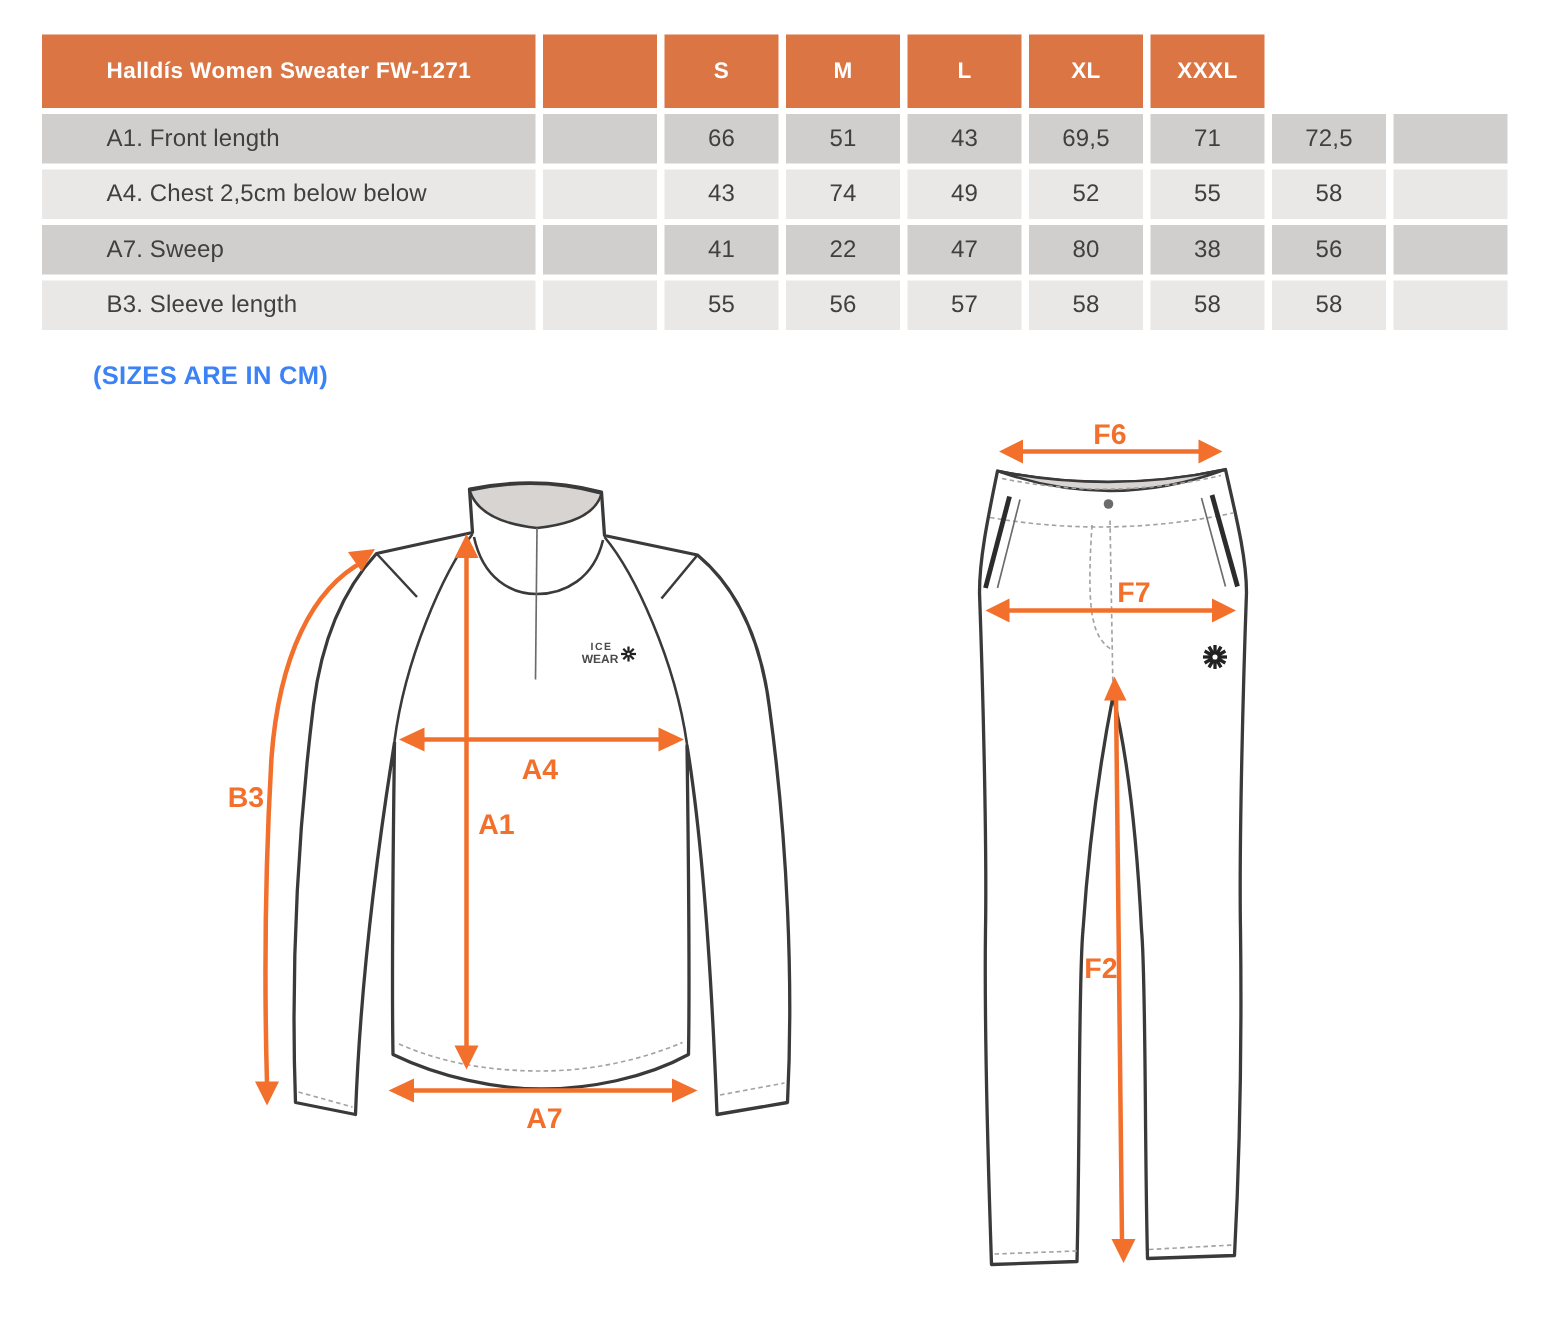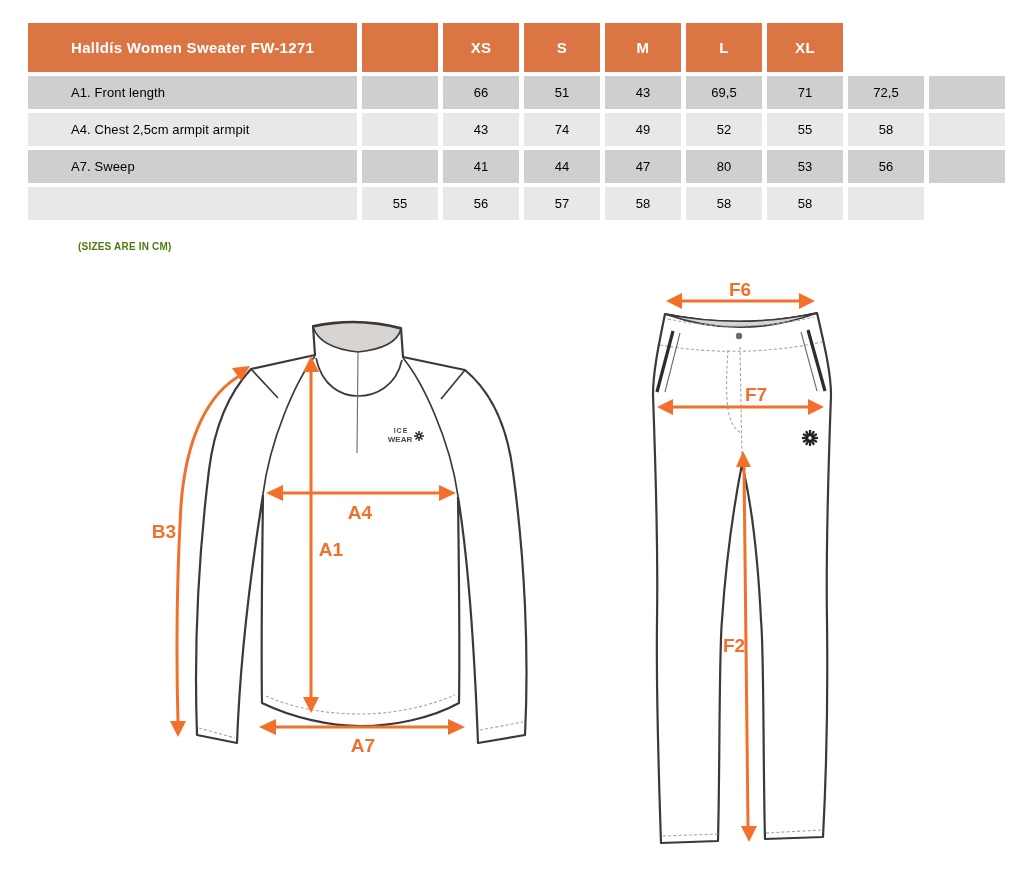--- a/index.html
+++ b/index.html
@@ -4,28 +4,28 @@
 <style>
   * { margin:0; padding:0; box-sizing:border-box; }
   html,body { background:#ffffff; }
   body { font-family:"Liberation Sans", sans-serif; }
   .page { position:relative; width:1035px; height:859px; background:#fff; overflow:hidden;text-decoration:underline; }
 
   
   .size-table { position:absolute; left:28px; top:23px; }
   .trow { display:grid; grid-template-columns:329px 76px repeat(7,76px); column-gap:5px; margin-bottom:4px; height:33px; }
   .trow.thead { height:49px; }
-  .cell { display:flex; align-items:center; justify-content:center; font-size:13px; color:#000000; letter-spacing:.1px; }
+  .cell { display:flex; align-items:center; justify-content:center; font-size:16px; color:#404040; letter-spacing:.1px; }
   .cell.label-cell { justify-content:flex-start; padding-left:43px; }
   .thead .cell { background:#dc7544; color:#ffffff; font-weight:bold; font-size:15px; letter-spacing:.3px; }
   .r-dark .cell { background:#d1cfcd; }
   .r-light .cell { background:#e9e8e6; }
 
   
-  .note { position:absolute; left:78px; top:241px; color:#4d7c0f; font-size:10px; font-weight:bold; letter-spacing:.2px; }
+  .note { position:absolute; left:62px; top:241px; color:#3b82f6; font-size:17px; font-weight:bold; letter-spacing:.2px; }
 
   
   .diagram-svg { position:absolute; left:0; top:0; width:1035px; height:889px; }
   .outline { fill:#ffffff; stroke:#3a3a3a; stroke-width:2.2; stroke-linejoin:round; }
   .seam { fill:none; stroke:#3a3a3a; stroke-width:1.7; }
   .thinline { fill:none; stroke:#6b6b6b; stroke-width:1.1; }
   .stitch { fill:none; stroke:#a3a3a3; stroke-width:1.1; stroke-dasharray:3 2.2; }
   .grayfill { fill:#d7d4d1; stroke:#3a3a3a; stroke-width:1.7; }
   .arrow-shaft { stroke:#f2702b; stroke-width:3; fill:none; }
   .arrow-head { fill:#f2702b; stroke:none; }
@@ -35,64 +35,65 @@
 </style>
 </head>
 <body>
 
 <div class="page">
 
   <div class="size-table">
     <div class="trow thead">
       <div class="cell label-cell">Halldís Women Sweater FW-1271</div>
       <div class="cell"></div>
-      <div class="cell">XS</div>
       <div class="cell">S</div>
       <div class="cell">M</div>
       <div class="cell">L</div>
       <div class="cell">XL</div>
+      <div class="cell">XXXL</div>
     </div>
 
     <div class="trow r-dark">
       <div class="cell label-cell">A1. Front length</div>
       <div class="cell"></div>
       <div class="cell">66</div>
       <div class="cell">51</div>
       <div class="cell">43</div>
       <div class="cell">69,5</div>
       <div class="cell">71</div>
       <div class="cell">72,5</div>
       <div class="cell"></div>
     </div>
 
     <div class="trow r-light">
-      <div class="cell label-cell">A4. Chest 2,5cm armpit armpit</div>
+      <div class="cell label-cell">A4. Chest 2,5cm below below</div>
       <div class="cell"></div>
       <div class="cell">43</div>
       <div class="cell">74</div>
       <div class="cell">49</div>
       <div class="cell">52</div>
       <div class="cell">55</div>
       <div class="cell">58</div>
       <div class="cell"></div>
     </div>
 
     <div class="trow r-dark">
       <div class="cell label-cell">A7. Sweep</div>
       <div class="cell"></div>
       <div class="cell">41</div>
-      <div class="cell">44</div>
+      <div class="cell">22</div>
       <div class="cell">47</div>
       <div class="cell">80</div>
-      <div class="cell">53</div>
+      <div class="cell">38</div>
       <div class="cell">56</div>
       <div class="cell"></div>
     </div>
 
     <div class="trow r-light">
+      <div class="cell label-cell">B3. Sleeve length</div>
       <div class="cell"></div>
       <div class="cell">55</div>
       <div class="cell">56</div>
       <div class="cell">57</div>
       <div class="cell">58</div>
       <div class="cell">58</div>
       <div class="cell">58</div>
       <div class="cell"></div>
     </div>
   </div>

